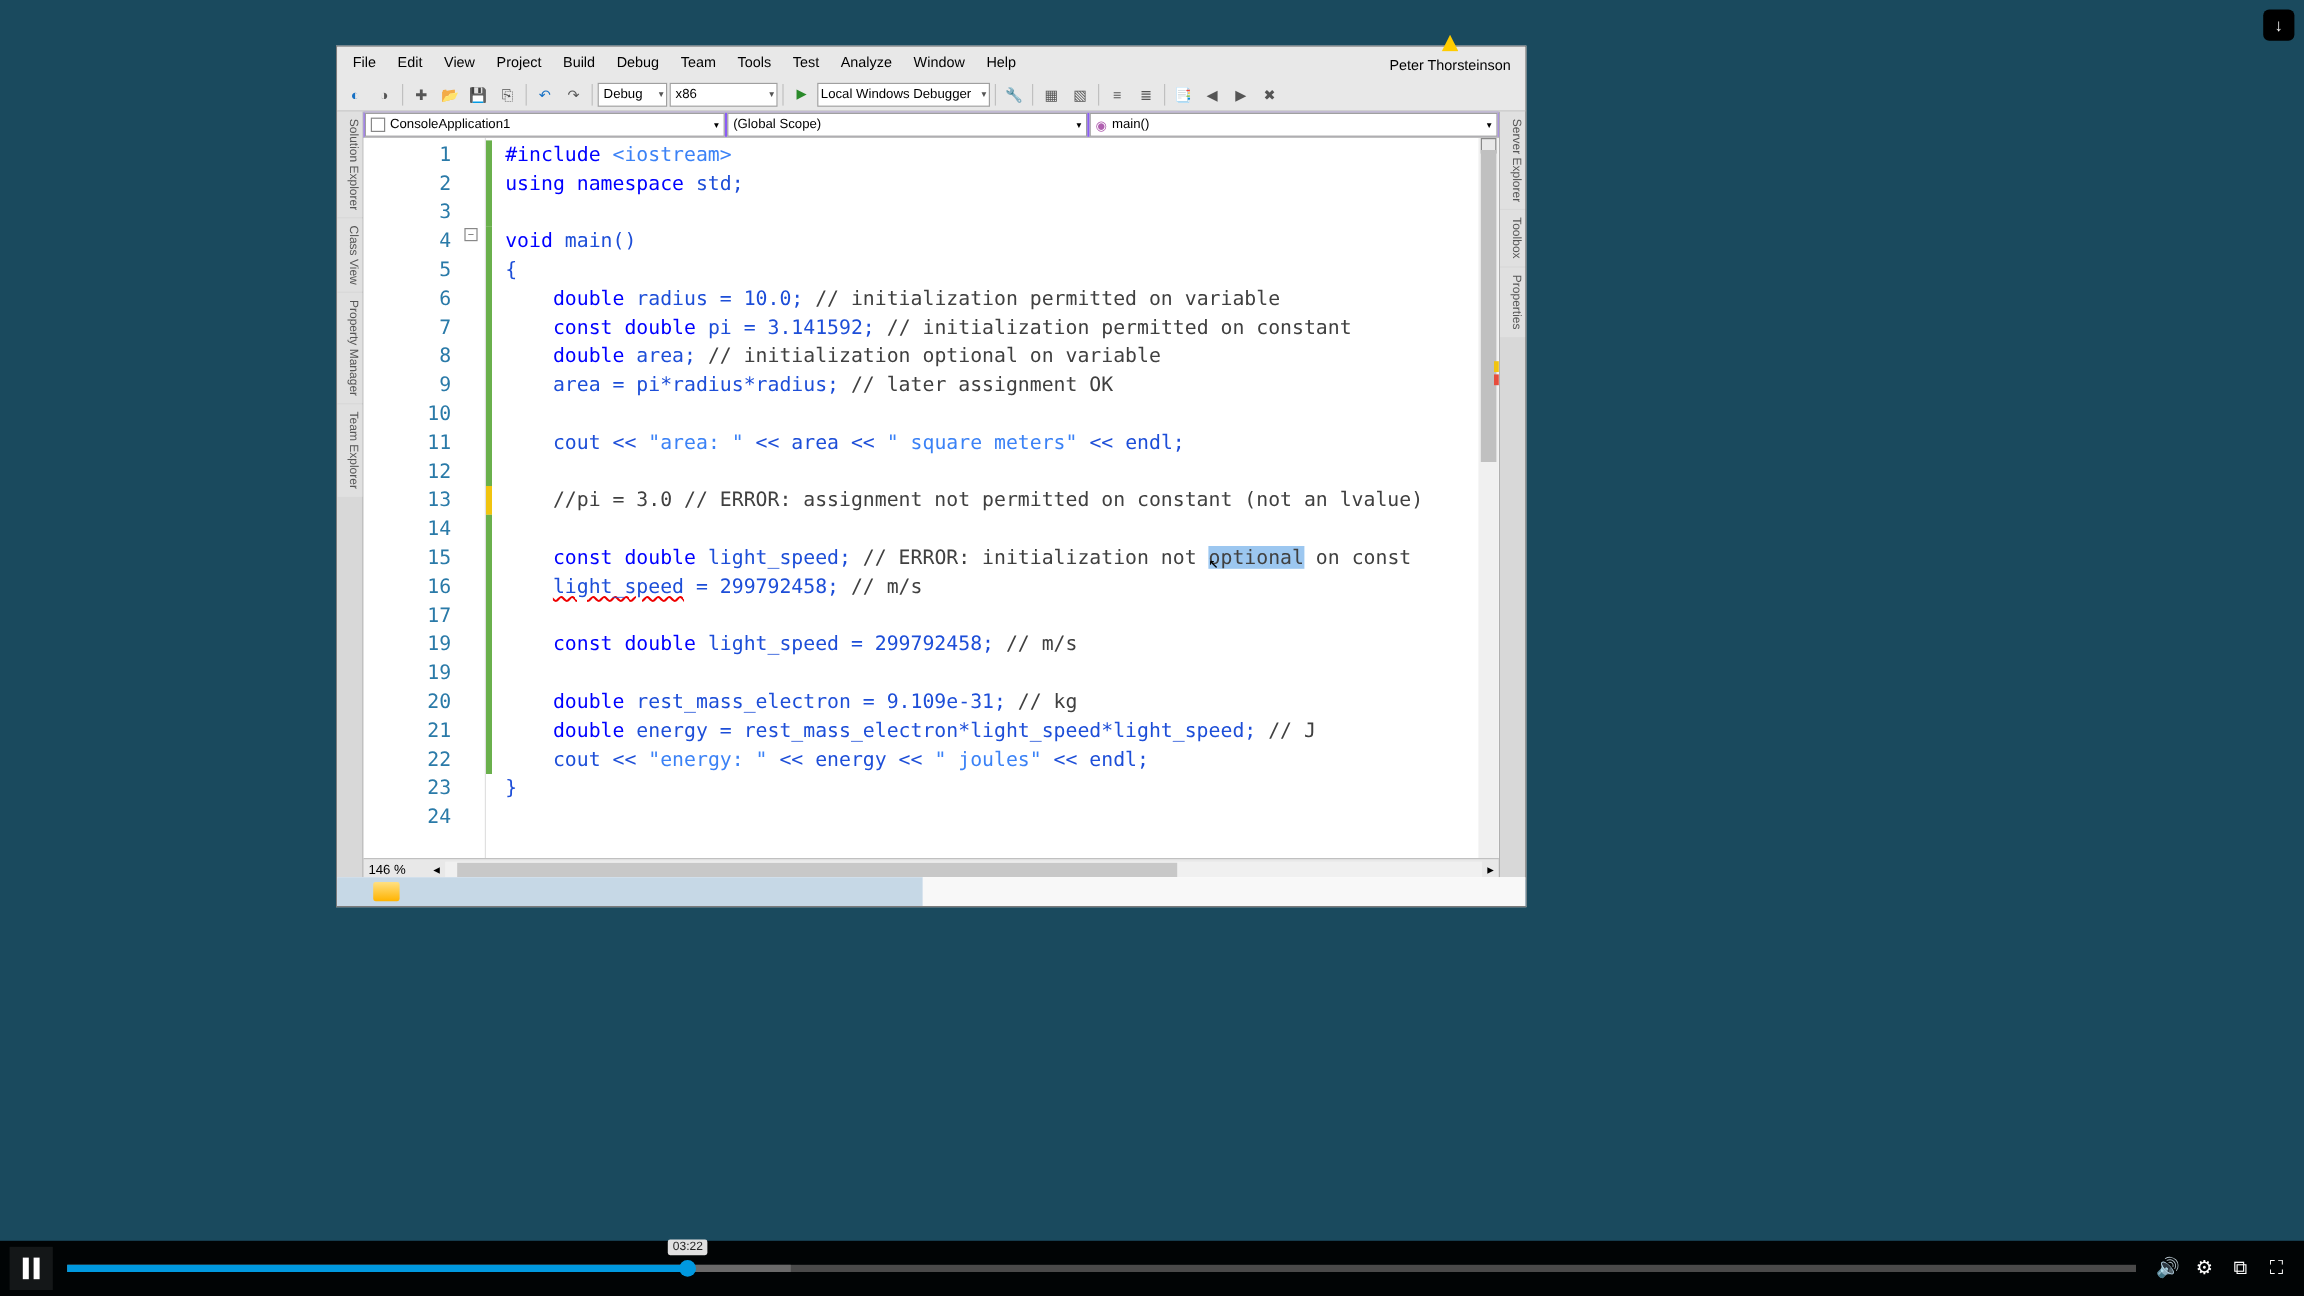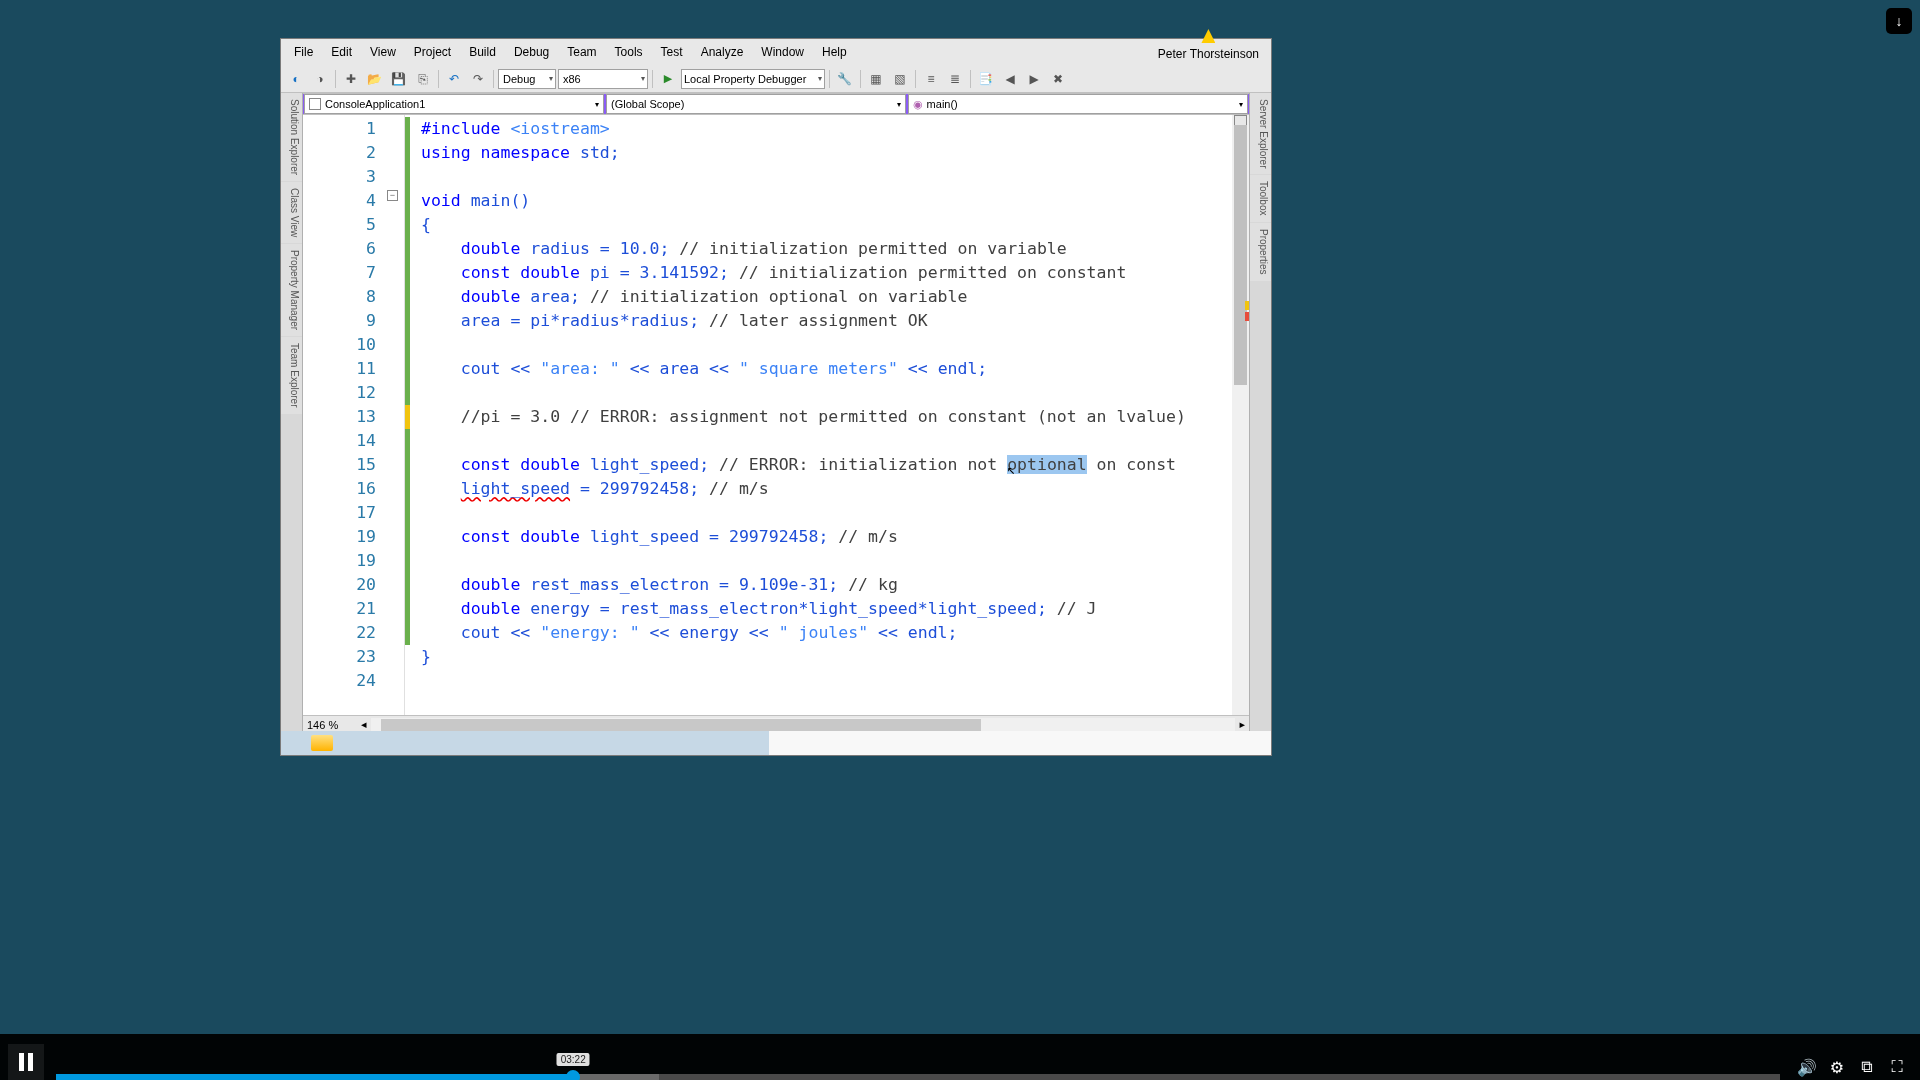--- a/index.html
+++ b/index.html
@@ -116,21 +116,21 @@
 .taskbar-left { width: 488px; background: #c6d8e6; display: flex; align-items: center; padding-left: 30px; }
 .folder-ico { width: 22px; height: 16px; background: linear-gradient(#ffe082,#ffb300); border-radius: 2px; }
 .taskbar-right { flex: 1; background: #f8f8f8; }
 
 
 .corner-dot { position: absolute; top: 8px; right: 8px; width: 26px; height: 26px; background: #000; border-radius: 5px; display: flex; align-items: center; justify-content: center; color: #fff; font-size: 14px; font-weight: bold; }
 
 
 .player-bar {
   position: absolute; bottom: 0; left: 0; right: 0; height: 46px;
-  background: rgba(0,0,0,0.95); display: flex; align-items: flex-end; padding: 0 8px;
+  background: rgba(0,0,0,0.95); display: flex; align-items: center; padding: 0 8px;
 }
 .p-play { width: 36px; height: 36px; display: flex; align-items: center; justify-content: center; background: rgba(255,255,255,0.08); }
 .pause-ico { display: flex; gap: 4px; }
 .pause-ico span { width: 5px; height: 18px; background: #fff; }
 .p-track { flex: 1; height: 6px; background: #4a4a4a; margin: 0 12px; position: relative; }
 .p-buffer { position: absolute; left: 0; top: 0; bottom: 0; width: 35%; background: #6a6a6a; }
 .p-prog { position: absolute; left: 0; top: 0; bottom: 0; width: 30%; background: #0099e0; }
 .p-handle { position: absolute; left: 30%; top: 50%; width: 14px; height: 14px; background: #0099e0; border-radius: 50%; transform: translate(-50%,-50%); }
 .p-tip { position: absolute; bottom: 14px; left: 30%; transform: translateX(-50%); background: #e0e0e0; color: #222; font-size: 10px; padding: 1px 4px; border-radius: 2px; }
 .p-ctrl { width: 26px; height: 26px; display: flex; align-items: center; justify-content: center; color: #fff; font-size: 16px; margin: 0 2px; cursor: pointer; }
@@ -180,21 +180,21 @@
     <span class="tb-sep"></span>
     <span class="tb-combo narrow">
         <span>Debug</span>
       </span>
     <span class="tb-combo med">
         <span>x86</span>
       </span>
     <span class="tb-sep"></span>
     <span class="tb-btn tb-play">▶</span>
     <span class="tb-combo wide" style="padding-left:2px">
-        <span>Local Property Debugger</span>
+        <span>Local Windows Debugger</span>
       </span>
     <span class="tb-sep"></span>
     <span class="tb-btn">🔧</span>
     <span class="tb-sep"></span>
     <span class="tb-btn">▦</span>
     <span class="tb-btn">▧</span>
     <span class="tb-sep"></span>
     <span class="tb-btn">≡</span>
     <span class="tb-btn">≣</span>
     <span class="tb-sep"></span>

